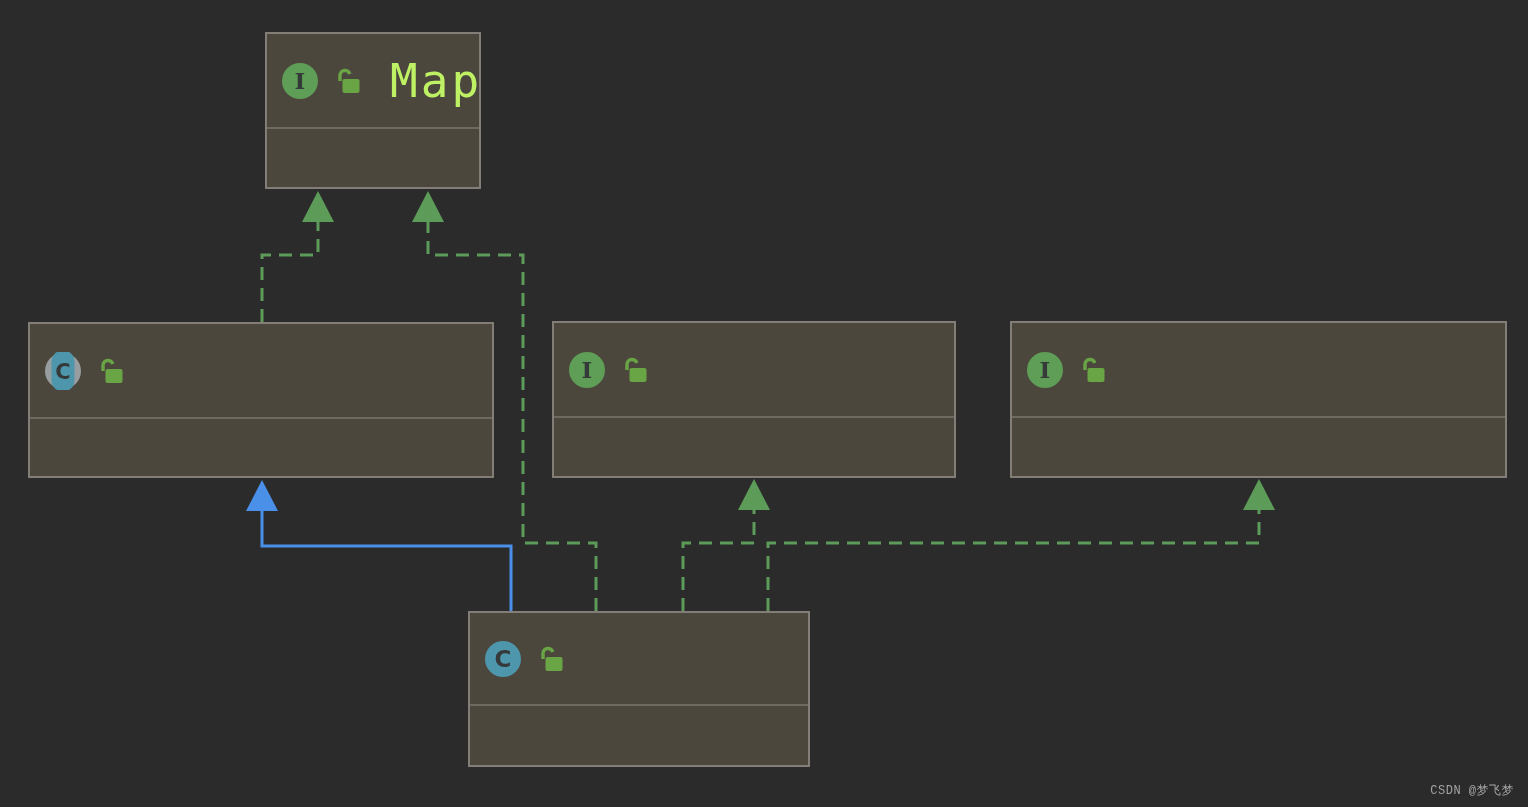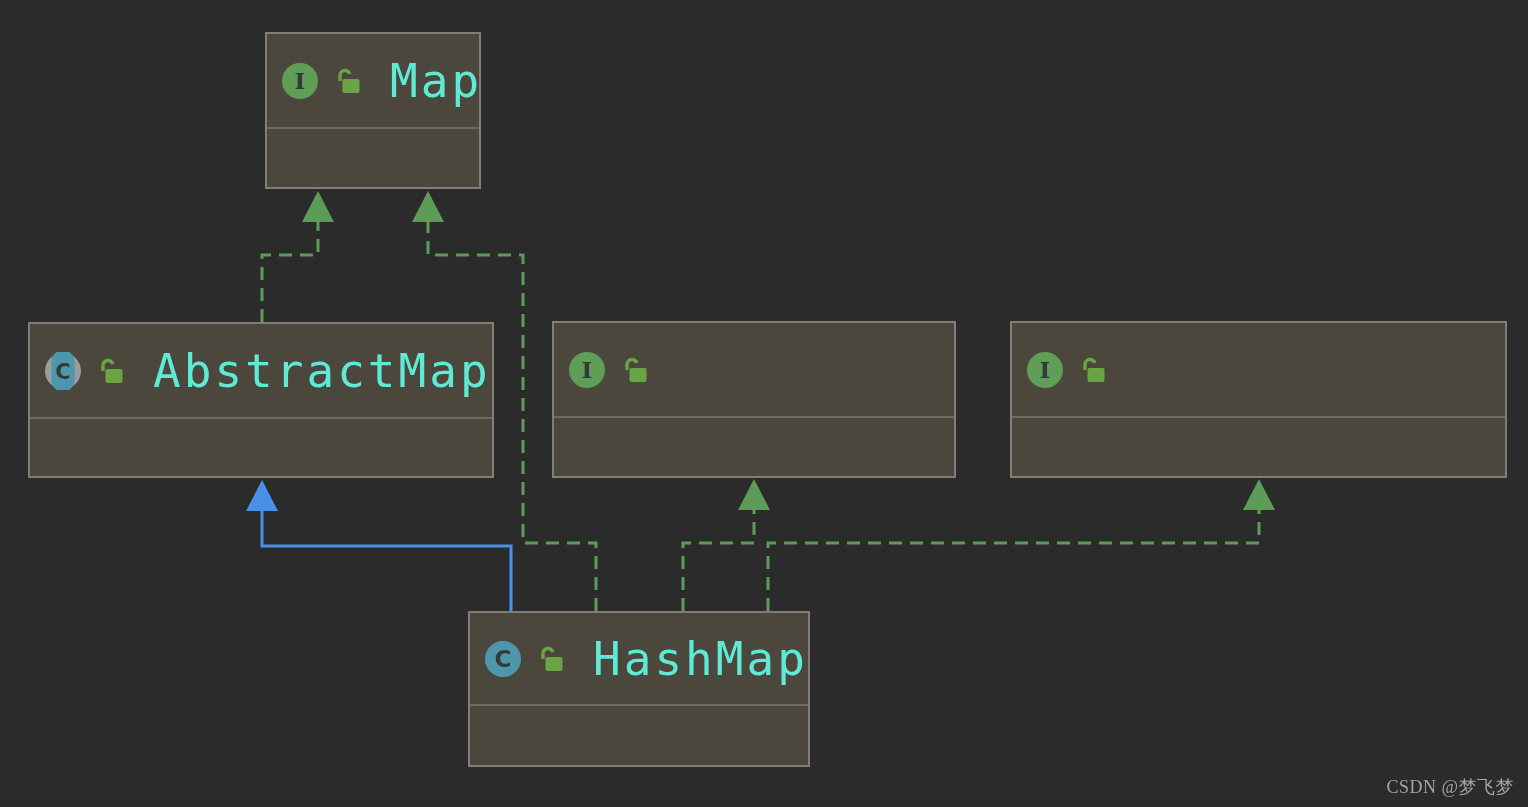--- a/index.html
+++ b/index.html
@@ -19,27 +19,27 @@
   .node-title{
     display:flex;align-items:center;box-sizing:border-box;
     padding-left:14px;
     border-bottom:2px solid #6e6a62;
   }
   .node-title .cicon{flex:0 0 auto;display:flex;align-items:center;}
   .node-title .licon{flex:0 0 auto;display:flex;align-items:center;margin-left:16px;}
   .node-label{
     margin-left:28px;
     font-size:46px;letter-spacing:3px;
-    color:#5eead4;white-space:nowrap;
+    color:#bef264;white-space:nowrap;
   }
   .node-body{box-sizing:border-box;}
   .watermark{
     position:absolute;right:14px;bottom:8px;z-index:3;
-    font-family:Liberation Serif, serif;
-    font-size:18px;color:#a3a3a3;letter-spacing:0.5px;
+    font-family:Liberation Mono, monospace;
+    font-size:12px;color:#a3a3a3;letter-spacing:0.5px;
   }
 </style>
 </head>
 <body>
 
 <div class="stage">
   <svg id="edges" width="1528" height="807">
       <g>
         <polyline points="262,322 262,255 318,255 318,222" fill="none" stroke="#5d9c58" stroke-width="3" stroke-dasharray="13 8"></polyline>
         <polygon points="318,191 302,222 334,222" fill="#5d9c58"></polygon>
@@ -88,21 +88,20 @@
       <rect x="7.5" y="-1" width="23" height="40" rx="10" fill="#4e96ab"></rect>
       <text x="19" y="26.5" text-anchor="middle" font-family="'DejaVu Sans',sans-serif" font-weight="600" font-size="21" fill="#35393a">C</text>
     </svg>
           </span>
           <span class="licon">
             <svg width="27" height="28" viewBox="0 0 27 28">
       <path d="M5 14 V8.5 a5 5 0 0 1 9.8 -1.4" fill="none" stroke="#6aa545" stroke-width="3.4"></path>
       <rect x="7.5" y="12" width="17" height="14" rx="2" fill="#6aa545"></rect>
     </svg>
           </span>
-          <span class="node-label">AbstractMap</span>
         </div>
         <div class="node-body" style="height: 57px;"></div>
       </div>
       <div class="node" style="left: 552px; top: 321px; width: 404px; height: 157px;">
         <div class="node-title" style="height: 95px;">
           <span class="cicon">
             <svg width="38" height="38" viewBox="0 0 38 38">
       <circle cx="19" cy="19" r="18" fill="#5f9e56"></circle>
       <text x="19" y="27" text-anchor="middle" font-family="'DejaVu Serif',serif" font-weight="bold" font-size="23" fill="#35393a">I</text>
     </svg>
@@ -140,19 +139,18 @@
       <circle cx="19" cy="19" r="18" fill="#4e96ab"></circle>
       <text x="19" y="27" text-anchor="middle" font-family="'DejaVu Sans',sans-serif" font-weight="600" font-size="23" fill="#35393a">C</text>
     </svg>
           </span>
           <span class="licon">
             <svg width="27" height="28" viewBox="0 0 27 28">
       <path d="M5 14 V8.5 a5 5 0 0 1 9.8 -1.4" fill="none" stroke="#6aa545" stroke-width="3.4"></path>
       <rect x="7.5" y="12" width="17" height="14" rx="2" fill="#6aa545"></rect>
     </svg>
           </span>
-          <span class="node-label">HashMap</span>
         </div>
         <div class="node-body" style="height: 59px;"></div>
       </div>
     </div>
   <div class="watermark">CSDN @梦飞梦</div>
 </div>
 
 </body></html>

